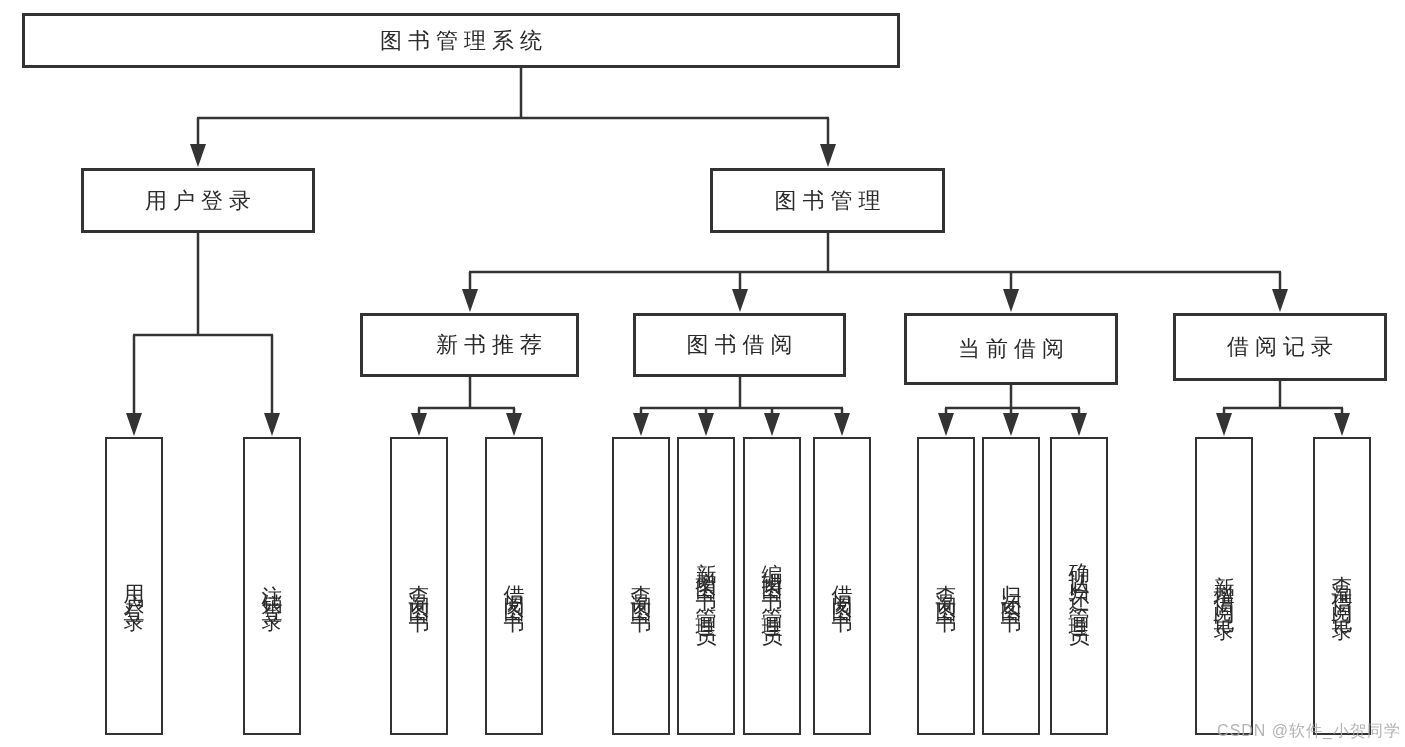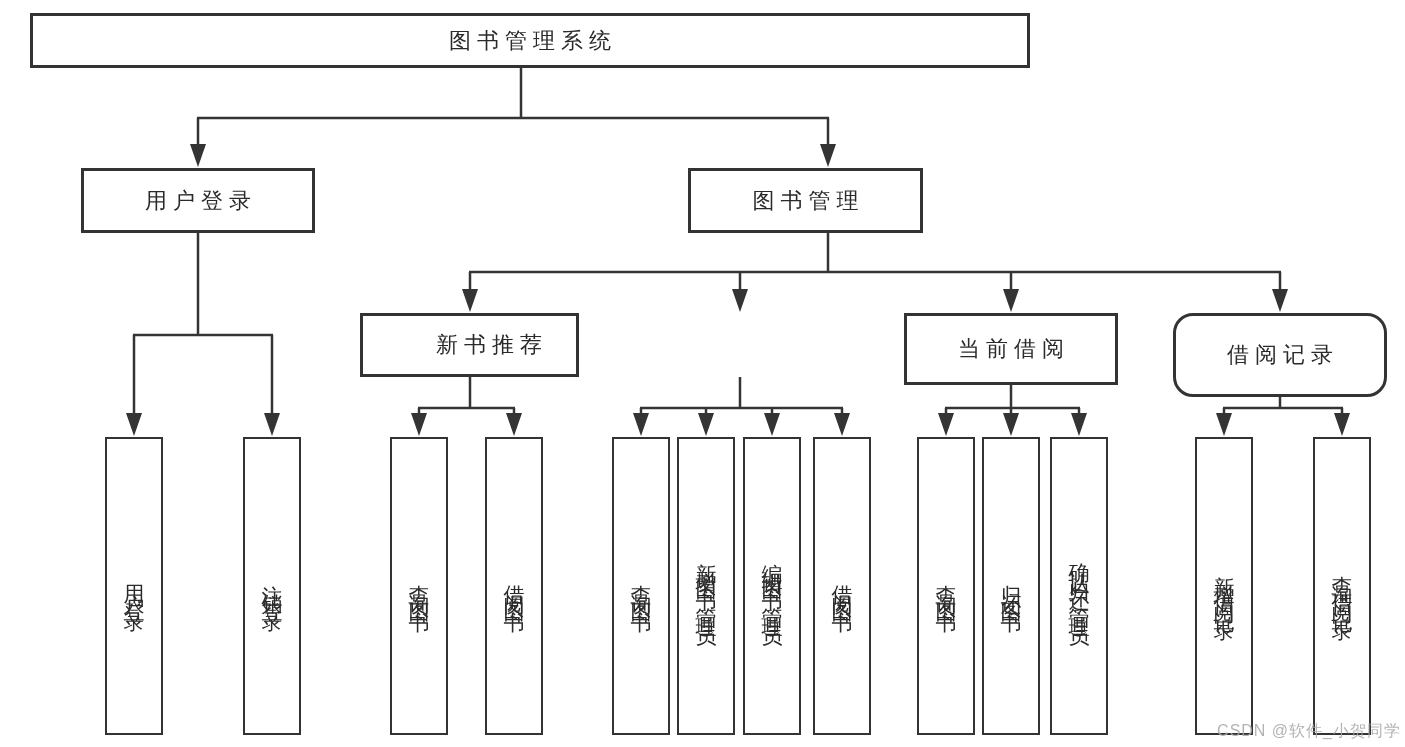--- a/index.html
+++ b/index.html
@@ -38,27 +38,27 @@
     text-indent: 6px; 
   }
   .vbox {
     writing-mode: vertical-rl;
     text-orientation: mixed;
     font-size: 21px;
     letter-spacing: 9px;
     border-width: 2.5px;
   }
   
-  #n-root    { left: 30px;   top: 13px;  width: 1000px; height: 55px; text-align: center; }
+  #n-root    { left: 22px;   top: 13px;  width: 878px; height: 55px; text-align: center; }
   #n-login   { left: 81px;   top: 168px; width: 234px;  height: 65px; }
-  #n-mgmt    { left: 688px;  top: 168px; width: 235px;  height: 65px; }
+  #n-mgmt    { left: 710px;  top: 168px; width: 235px;  height: 65px; }
   #n-newbook { left: 360px;  top: 313px; width: 219px;  height: 64px; padding-left: 39px; }
   #n-borrow  { left: 633px;  top: 313px; width: 213px;  height: 64px; }
   #n-current { left: 904px;  top: 313px; width: 214px;  height: 72px; }
-  #n-record  { left: 1173px; top: 313px; width: 214px;  height: 84px; border-radius: 20px; }
+  #n-record  { left: 1173px; top: 313px; width: 214px;  height: 68px; }
   .leaf { top: 437px; width: 58px; height: 298px; }
   #l1  { left: 105px; }
   #l2  { left: 243px; }
   #l3  { left: 390px; }
   #l4  { left: 485px; }
   #l5  { left: 612px; }
   #l6  { left: 677px; }
   #l7  { left: 743px; }
   #l8  { left: 813px; }
   #l9  { left: 917px; }
@@ -121,20 +121,21 @@
       <polygon points="1334,413 1350,413 1342,436"></polygon>
     </g>
   </svg>
 
   <div class="box hbox" id="n-root">图书管理系统</div>
 
   <div class="box hbox" id="n-login">用户登录</div>
   <div class="box hbox" id="n-mgmt">图书管理</div>
 
   <div class="box hbox" id="n-newbook">新书推荐</div>
+  <div class="box hbox" id="n-borrow">图书借阅</div>
   <div class="box hbox" id="n-current">当前借阅</div>
   <div class="box hbox" id="n-record">借阅记录</div>
 
   <div class="box vbox leaf" id="l1">用户登录</div>
   <div class="box vbox leaf" id="l2">注销登录</div>
   <div class="box vbox leaf" id="l3">查询图书</div>
   <div class="box vbox leaf" id="l4">借阅图书</div>
   <div class="box vbox leaf" id="l5">查询图书</div>
   <div class="box vbox leaf" id="l6">新增图书（管理员）</div>
   <div class="box vbox leaf" id="l7">编辑图书（管理员）</div>

